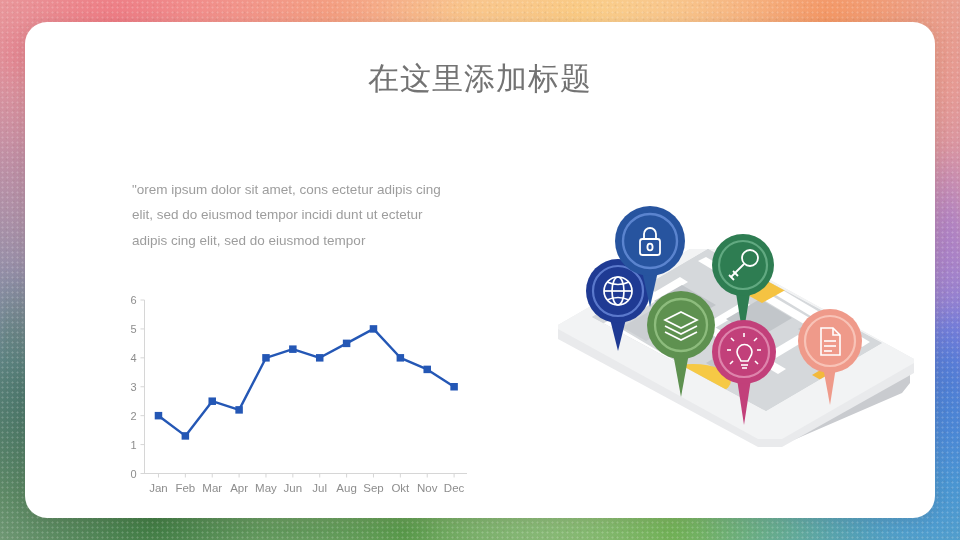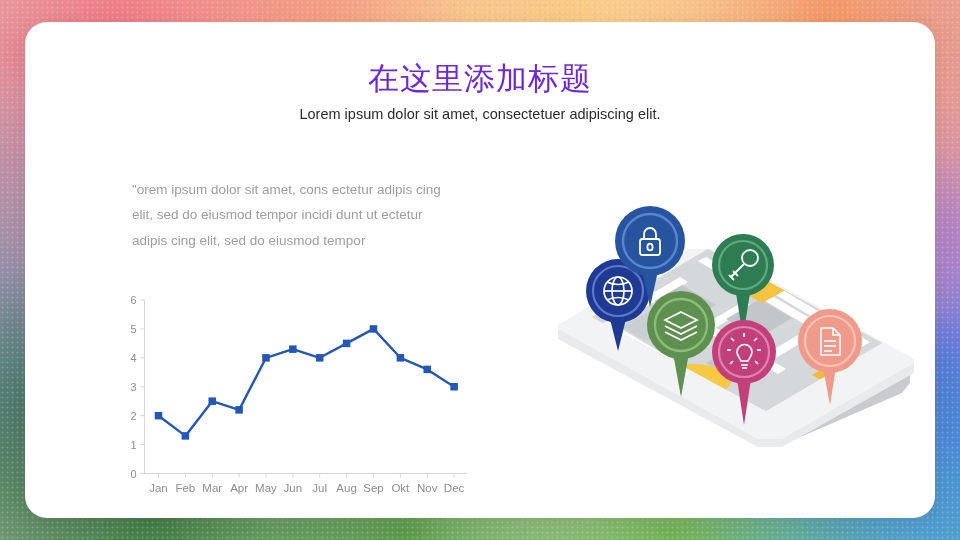--- a/index.html
+++ b/index.html
@@ -59,21 +59,21 @@
   
   #card{
     position:absolute;left:25px;top:22px;width:910px;height:496px;
     background:#fff;border-radius:22px;z-index:2;
     box-shadow:0 2px 14px rgba(90,70,60,.14);
   }
 
   
   #title{
     position:absolute;left:0;right:0;top:36px;text-align:center;
-    font-size:31px;color:#6d28d9;letter-spacing:1px;font-weight:400;
+    font-size:31px;color:#737373;letter-spacing:1px;font-weight:400;
   }
   #subtitle{
     position:absolute;left:0;right:0;top:84px;text-align:center;
     font-size:14.5px;color:#2b2b2b;font-weight:400;
   }
 
   
   #bodytext{
     position:absolute;left:107px;top:155px;width:310px;
     font-size:13.5px;line-height:25.3px;color:#9d9d9d;
@@ -99,21 +99,20 @@
 
 <div id="bg">
   <div class="layer wc1"></div>
   <div class="layer wc2"></div>
   <div class="layer wc3"></div>
 </div>
 
 <div id="card">
 
   <div id="title">在这里添加标题</div>
-  <div id="subtitle">Lorem ipsum dolor sit amet, consectetuer adipiscing elit.</div>
 
   <div id="bodytext">"orem ipsum dolor sit amet, cons ectetur adipis cing elit, sed do eiusmod tempor incidi dunt ut ectetur adipis cing elit, sed do eiusmod tempor</div>
 
   <div id="chart">
     <svg width="350" height="205" viewBox="0 0 350 205">
       <g>
         <line class="axis" x1="21.5" y1="8" x2="21.5" y2="182"></line>
         <g id="ytickmarks">
             <line class="tick" x1="17.5" x2="21.5" y1="181.5" y2="181.5"></line>
             <line class="tick" x1="17.5" x2="21.5" y1="152.58333333333334" y2="152.58333333333334"></line>

